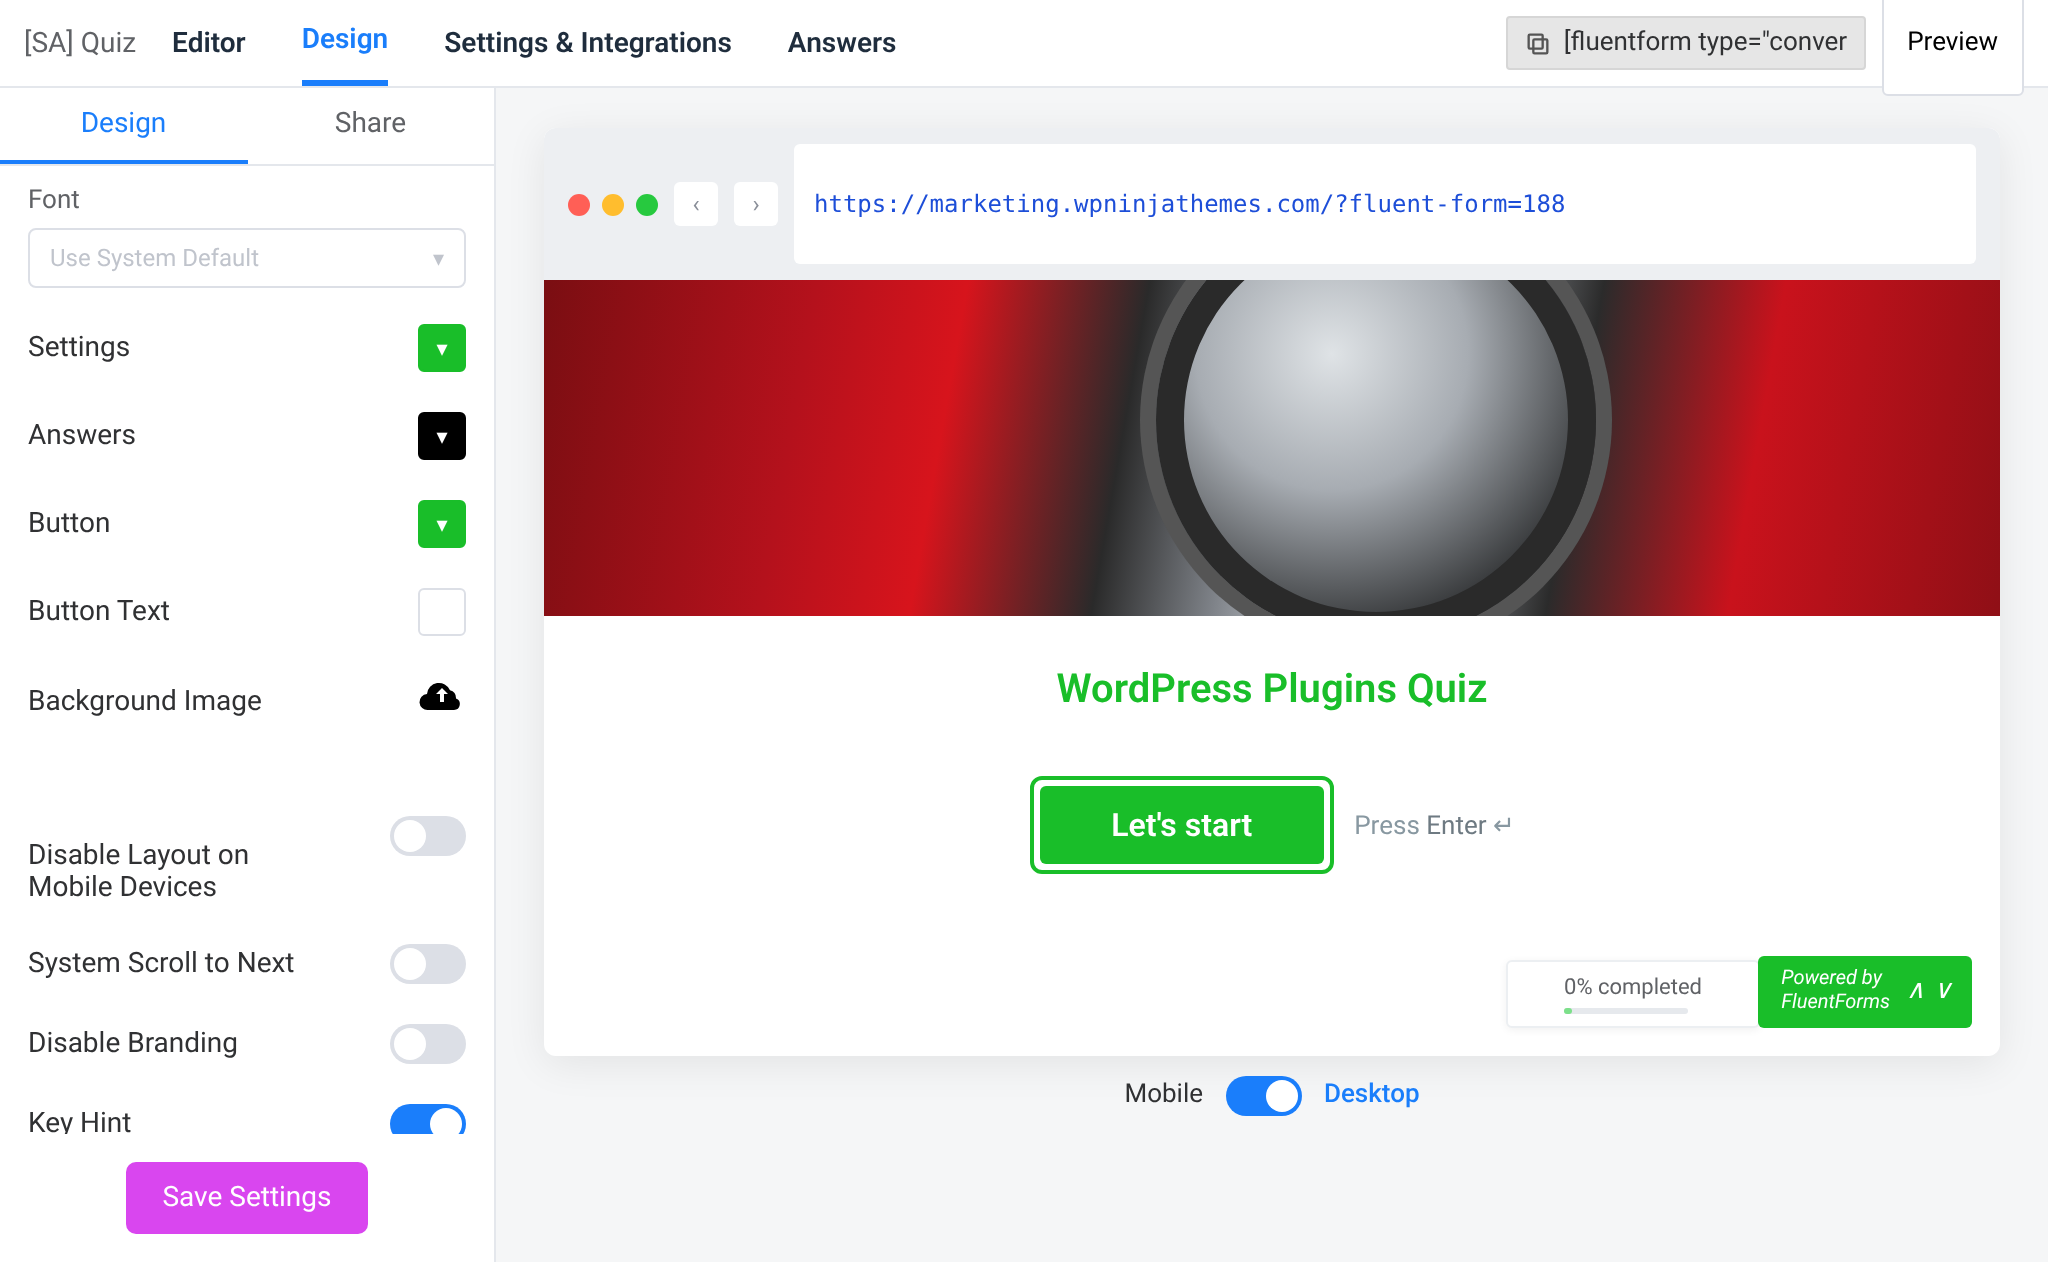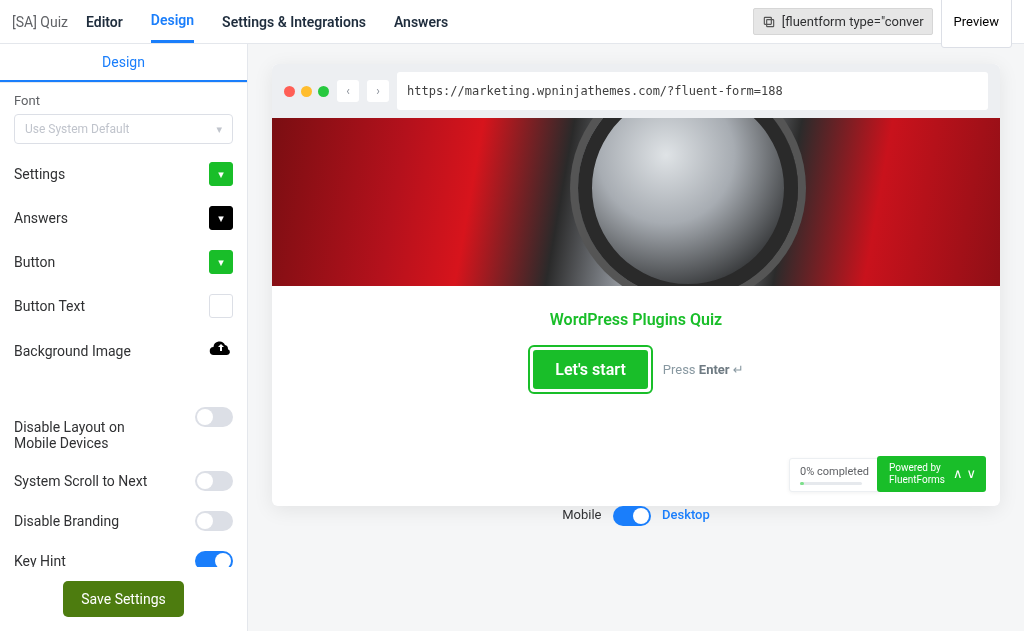--- a/index.html
+++ b/index.html
@@ -28,47 +28,47 @@
   .swatch.green { background:#19be29; border-color:#19be29; }
   .swatch.black { background:#000; border-color:#000; }
   .swatch.white { background:#fff; }
   .chev-down { color:#fff; font-size:11px; }
   .cloud-ic { font-size:22px; color:#000; }
   .toggle { width:38px; height:20px; border-radius:20px; background:#dcdfe6; position:relative; cursor:pointer; }
   .toggle::after { content:""; position:absolute; width:16px; height:16px; background:#fff; border-radius:50%; top:2px; left:2px; transition:.2s; }
   .toggle.on { background:#1a7efb; }
   .toggle.on::after { left:20px; }
   .save-wrap { padding:14px; text-align:center; }
-  .save-btn { background:#4d7c0f; color:#fff; border:none; padding:10px 18px; border-radius:5px; font-size:14px; cursor:pointer; }
+  .save-btn { background:#d946ef; color:#fff; border:none; padding:10px 18px; border-radius:5px; font-size:14px; cursor:pointer; }
 
   .canvas { flex:1; padding:20px 24px; overflow:auto; }
   .browser { background:#fff; border-radius:6px; box-shadow:0 4px 20px rgba(0,0,0,.08); width:100%; }
   .browser-top { display:flex; align-items:center; gap:8px; padding:8px 12px; background:#edeff2; border-radius:6px 6px 0 0; }
   .dots { display:flex; gap:6px; }
   .dot { width:11px; height:11px; border-radius:50%; }
   .dot.red{background:#ff5f56;} .dot.yellow{background:#ffbd2e;} .dot.green{background:#27c93f;}
   .navbtn { width:22px; height:22px; background:#fff; border-radius:3px; display:flex; align-items:center; justify-content:center; color:#8a8f99; font-size:12px; cursor:pointer; }
-  .url { flex:1; background:#fff; border-radius:3px; padding:12px 10px; font-family:monospace; font-size:12px; color:#404040; }
+  .url { flex:1; background:#fff; border-radius:3px; padding:23px 10px; font-family:monospace; font-size:12px; color:#1d4ed8; }
   .hero { width:100%; height:168px; background:linear-gradient(100deg,#7a0e12 0%,#b4111c 18%,#d7141c 28%,#2a2a2a 40%,#7f8389 48%,#cfd3d7 55%,#8c9096 62%,#2b2b2b 70%,#c9121c 82%,#8f0f16 100%); position:relative; overflow:hidden; }
   .hero::before { content:""; position:absolute; width:220px; height:220px; border-radius:50%; left:42%; top:-40px; background:radial-gradient(circle at 40% 35%, #dfe3e6 0%, #a7acb2 35%, #3a3c3e 70%, #111 100%); box-shadow:inset 0 0 0 14px #2a2a2a, 0 0 0 8px #555; }
   .content { padding:24px 16px 34px; text-align:center; position:relative; min-height:220px; }
-  .quiz-title { color:#19be29; font-size:16px; font-weight:600; margin-bottom:16px; }
+  .quiz-title { color:#19be29; font-size:20px; font-weight:600; margin-bottom:32px; }
   .start-wrap { display:inline-flex; align-items:center; gap:10px; }
   .start-outer { border:2px solid #19be29; border-radius:6px; padding:3px; }
-  .start-btn { background:#19be29; color:#fff; border:none; padding:10px 22px; border-radius:3px; font-size:16px; font-weight:600; cursor:pointer; }
+  .start-btn { background:#19be29; color:#fff; border:none; padding:10px 36px; border-radius:3px; font-size:16px; font-weight:600; cursor:pointer; }
   .hint { color:#8898a1; font-size:13px; }
-  .hint .enter { font-weight:700; color:#6e7a82; }
+  .hint .enter { font-weight:400; color:#6e7a82; }
   .hint .arrow { color:#8898a1; }
-  .progress-pill { position:absolute; right:120px; bottom:14px; background:#fff; border:1px solid #eceff2; border-radius:3px; padding:6px 10px; font-size:11px; color:#606266; box-shadow:0 1px 4px rgba(0,0,0,.06); }
+  .progress-pill { position:absolute; right:120px; bottom:14px; background:#fff; border:1px solid #eceff2; border-radius:3px; padding:6px 28px; font-size:11px; color:#606266; box-shadow:0 1px 4px rgba(0,0,0,.06); }
   .progress-pill .bar { display:block; width:62px; height:3px; background:#e6e9ed; border-radius:2px; margin-top:4px; position:relative; }
   .progress-pill .bar::after { content:""; position:absolute; left:0; top:0; height:3px; width:6%; background:#7ce08a; border-radius:2px; }
-  .brand-pill { position:absolute; right:14px; bottom:14px; background:#19be29; color:#fff; border-radius:3px; padding:6px 10px 6px 12px; font-size:10px; line-height:1.2; display:flex; align-items:center; gap:8px; cursor:pointer; }
+  .brand-pill { position:absolute; right:14px; bottom:14px; background:#19be29; color:#fff; border-radius:3px; padding:6px 10px 6px 12px; font-size:10px; line-height:1.2; display:flex; align-items:center; gap:8px; cursor:pointer;font-style:italic; }
   .brand-pill .txt { text-align:left; }
   .brand-pill .chevs { display:flex; gap:4px; font-size:13px; }
-  .modebar { text-align:center; padding:0 0 6px; color:#555; font-size:13px; }
+  .modebar { text-align:center; padding:10px 0 6px; color:#555; font-size:13px; }
   .modebar .mob { color:#303133; margin-right:8px; }
   .modebar .desk { color:#1a7efb; margin-left:8px; font-weight:500; }
   .mtoggle { display:inline-block; width:38px; height:20px; border-radius:20px; background:#1a7efb; position:relative; vertical-align:middle; cursor:pointer; }
   .mtoggle::after { content:""; position:absolute; width:16px; height:16px; background:#fff; border-radius:50%; top:2px; left:20px; }
 </style>
 </head>
 <body>
 
 <div class="topbar">
   <span class="title">[SA] Quiz</span>
@@ -84,20 +84,21 @@
       </svg>
     <span>[fluentform type="conver</span>
   </div>
   <button class="preview-btn">Preview</button>
 </div>
 
 <div class="main">
   <div class="sidebar">
     <div class="subtabs">
       <div class="st active">Design</div>
+      <div class="st">Share</div>
     </div>
     <div class="panel">
       <div class="panel-label">Font</div>
       <div class="font-select">
         <span>Use System Default</span>
         <span style="color:#c0c4cc;font-size:11px;">▾</span>
       </div>
       <div class="row">
           <span class="lab">Settings</span>
           <div class="swatch green">

